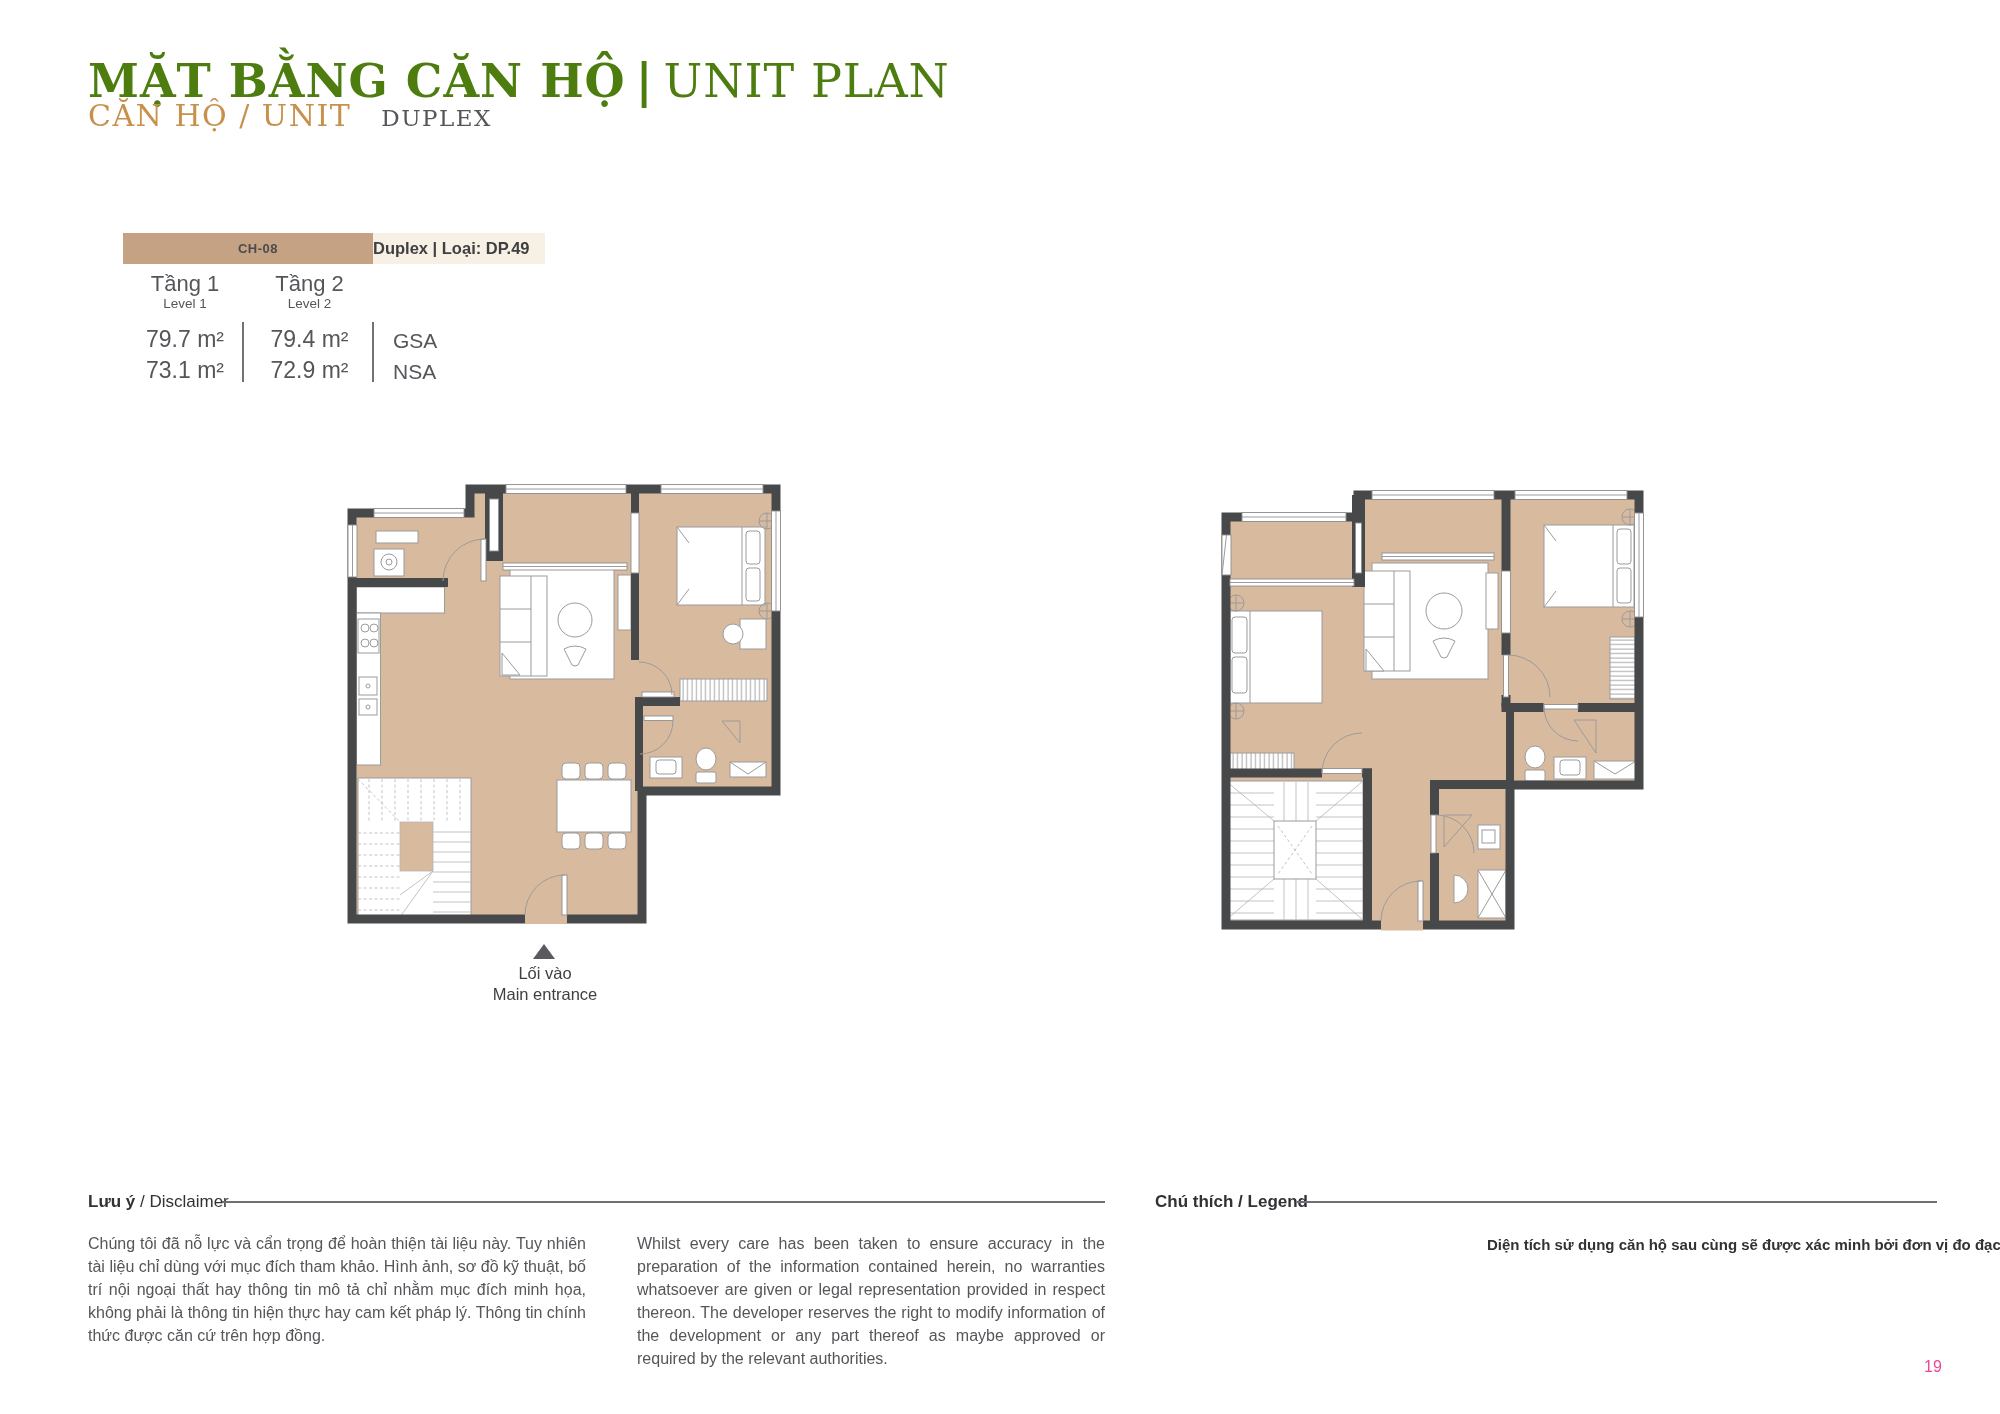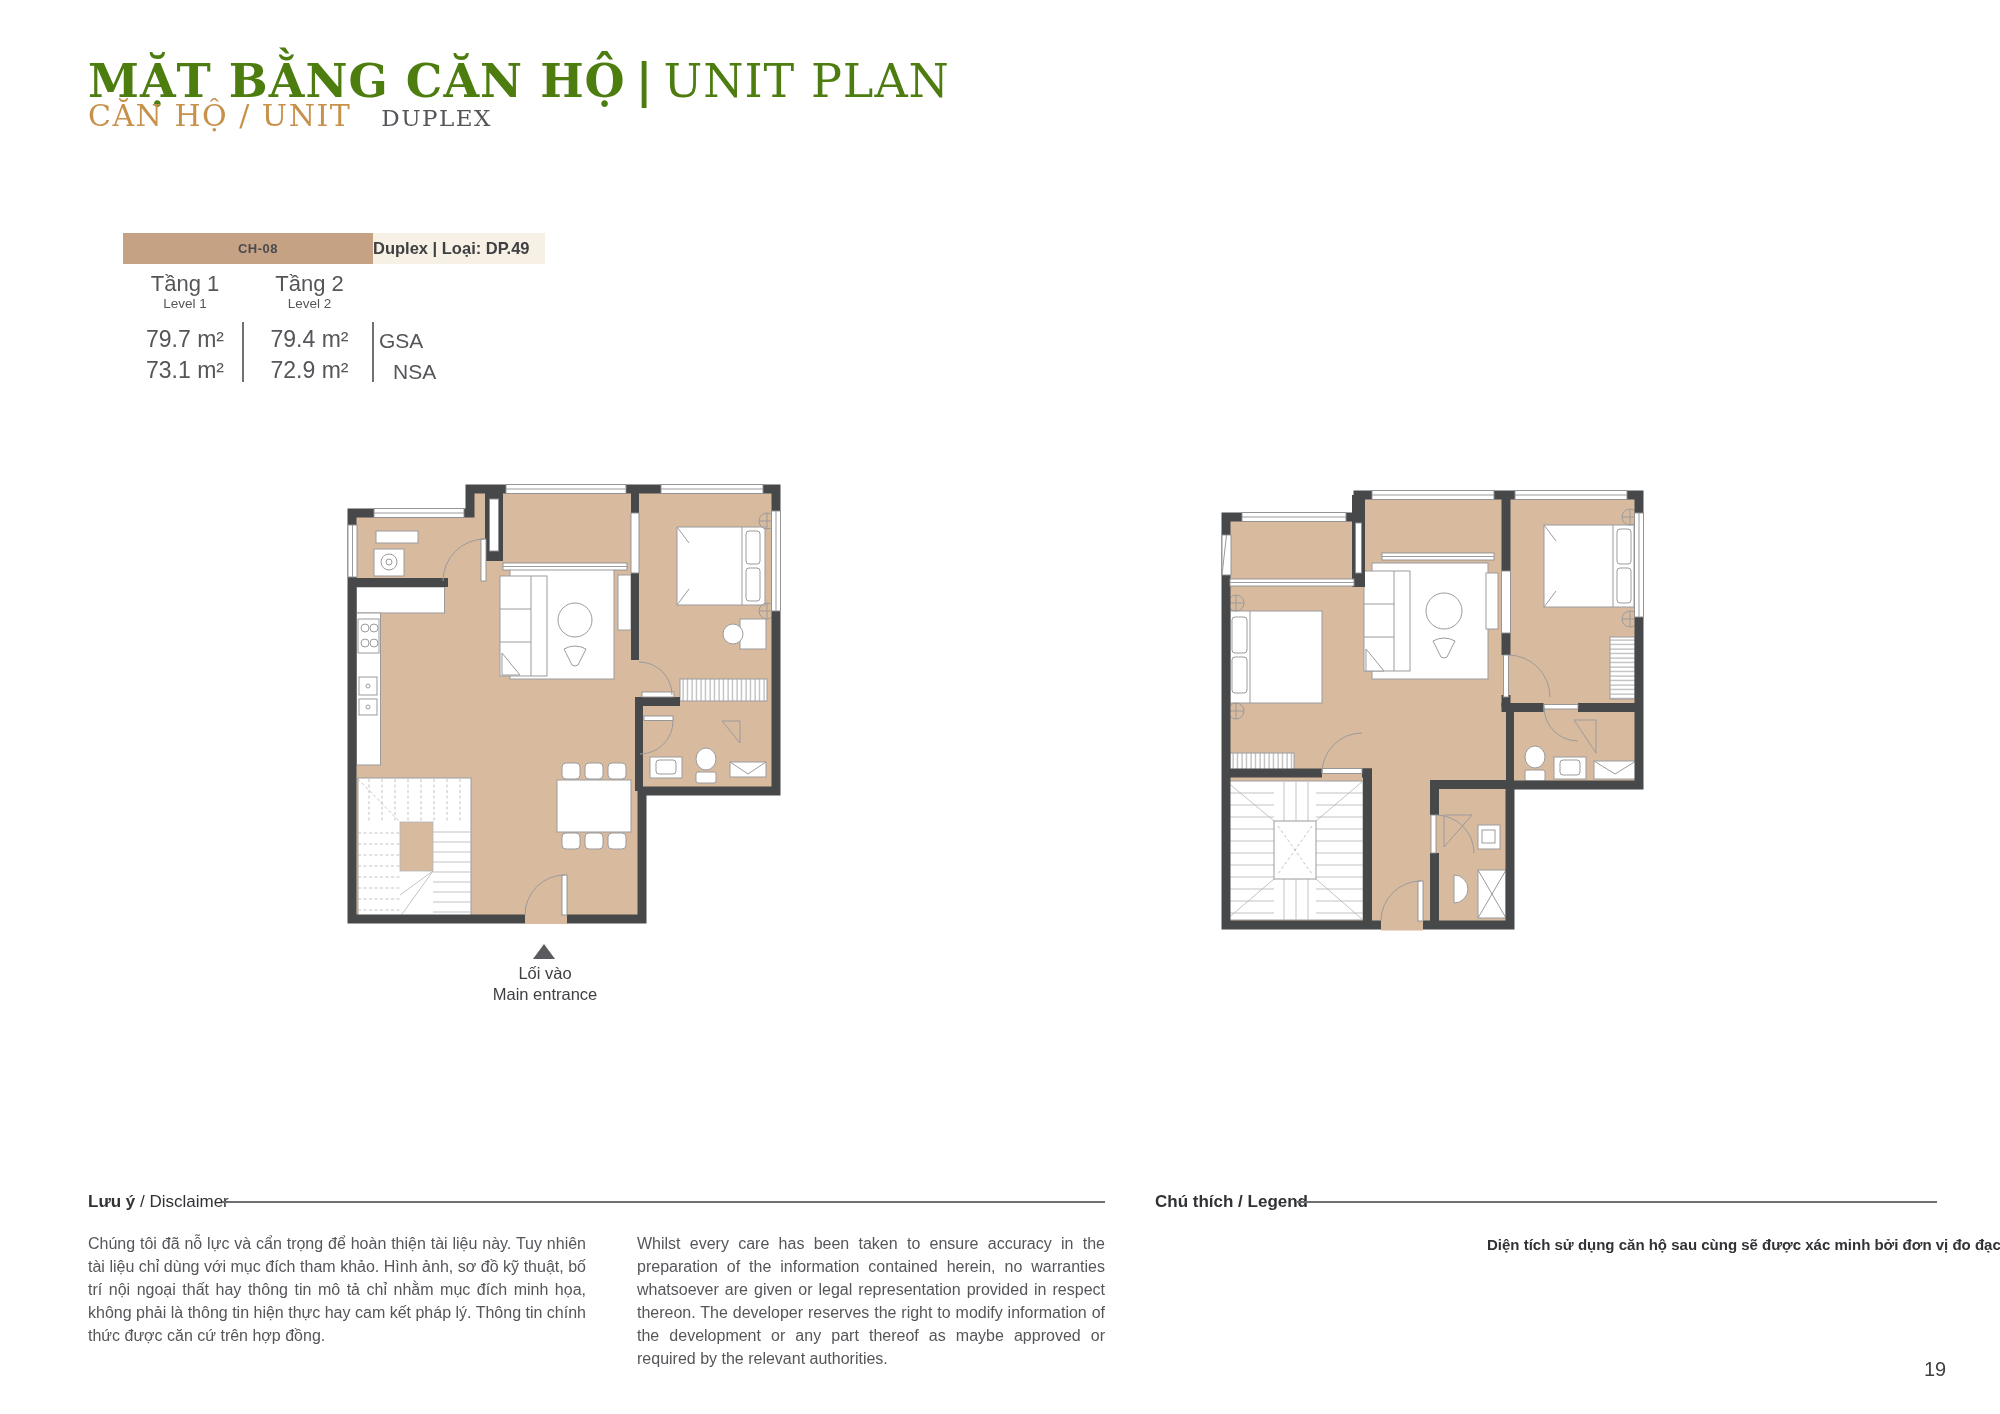--- a/index.html
+++ b/index.html
@@ -26,21 +26,21 @@
   .lvl .nm{font-size:22px;line-height:24px;}
   .lvl .sb{font-size:13.5px;line-height:15px;}
   .lvl1{left:123px;top:272px;width:124px;}
   .lvl2{left:247px;top:272px;width:125px;}
   .val{font-size:23px;color:#55565A;text-align:center;white-space:nowrap;}
   .gsa1{left:123px;top:326px;width:124px;}
   .gsa2{left:247px;top:326px;width:125px;}
   .nsa1{left:123px;top:357px;width:124px;}
   .nsa2{left:247px;top:357px;width:125px;}
   .arealab{font-size:21px;color:#55565A;white-space:nowrap;}
-  .glab{left:379px;top:329px;}
+  .glab{left:393px;top:329px;}
   .nlab{left:393px;top:360px;}
   .vdiv{width:2px;background:#707174;top:322px;height:60px;}
   .vd1{left:242px;} .vd2{left:372px;}
 
   
   .plan{overflow:visible;}
 
   
   .ent-tri{left:533px;top:944px;width:0;height:0;border-left:11px solid transparent;
            border-right:11px solid transparent;border-bottom:15px solid #5A5B5E;}
@@ -54,21 +54,21 @@
   .rule{height:1.5px;background:#6F7073;top:1201px;}
   .d-rule{left:222px;width:883px;}
   .l-rule{left:1297px;width:640px;}
   .body-txt{font-size:16px;line-height:23px;color:#55565A;text-align:justify;}
   .d-vi{left:88px;top:1232px;width:498px;}
   .d-en{left:637px;top:1232px;width:468px;}
   .leg-items{left:1155px;top:1232px;width:440px;font-size:16px;line-height:25px;color:#55565A;white-space:nowrap;}
   .leg-items .b{font-weight:700;color:#313236;}
   .leg-note{left:1487px;top:1232px;width:505px;font-size:15px;line-height:25px;color:#55565A;white-space:nowrap;}
   .leg-note .b{font-weight:700;color:#313236;font-size:15px;}
-  .pagenum{left:1924px;top:1358px;font-size:20px;color:#404040;}
+  .pagenum{left:1924px;top:1358px;font-size:16px;color:#ec4899;}
 
   
   svg .furn{fill:#fff;stroke:#9B9B9D;stroke-width:1;}
   svg .thin{stroke:#9B9B9D;stroke-width:1;fill:none;}
   svg .wall{fill:#47484A;}
   svg .win{fill:#fff;stroke:#8E8F91;stroke-width:0.9;}
   svg .arc{stroke:#9B9B9D;stroke-width:1;fill:none;}
   svg .tread{stroke:#B4B4B6;stroke-width:0.8;}
 </style>
 </head>

